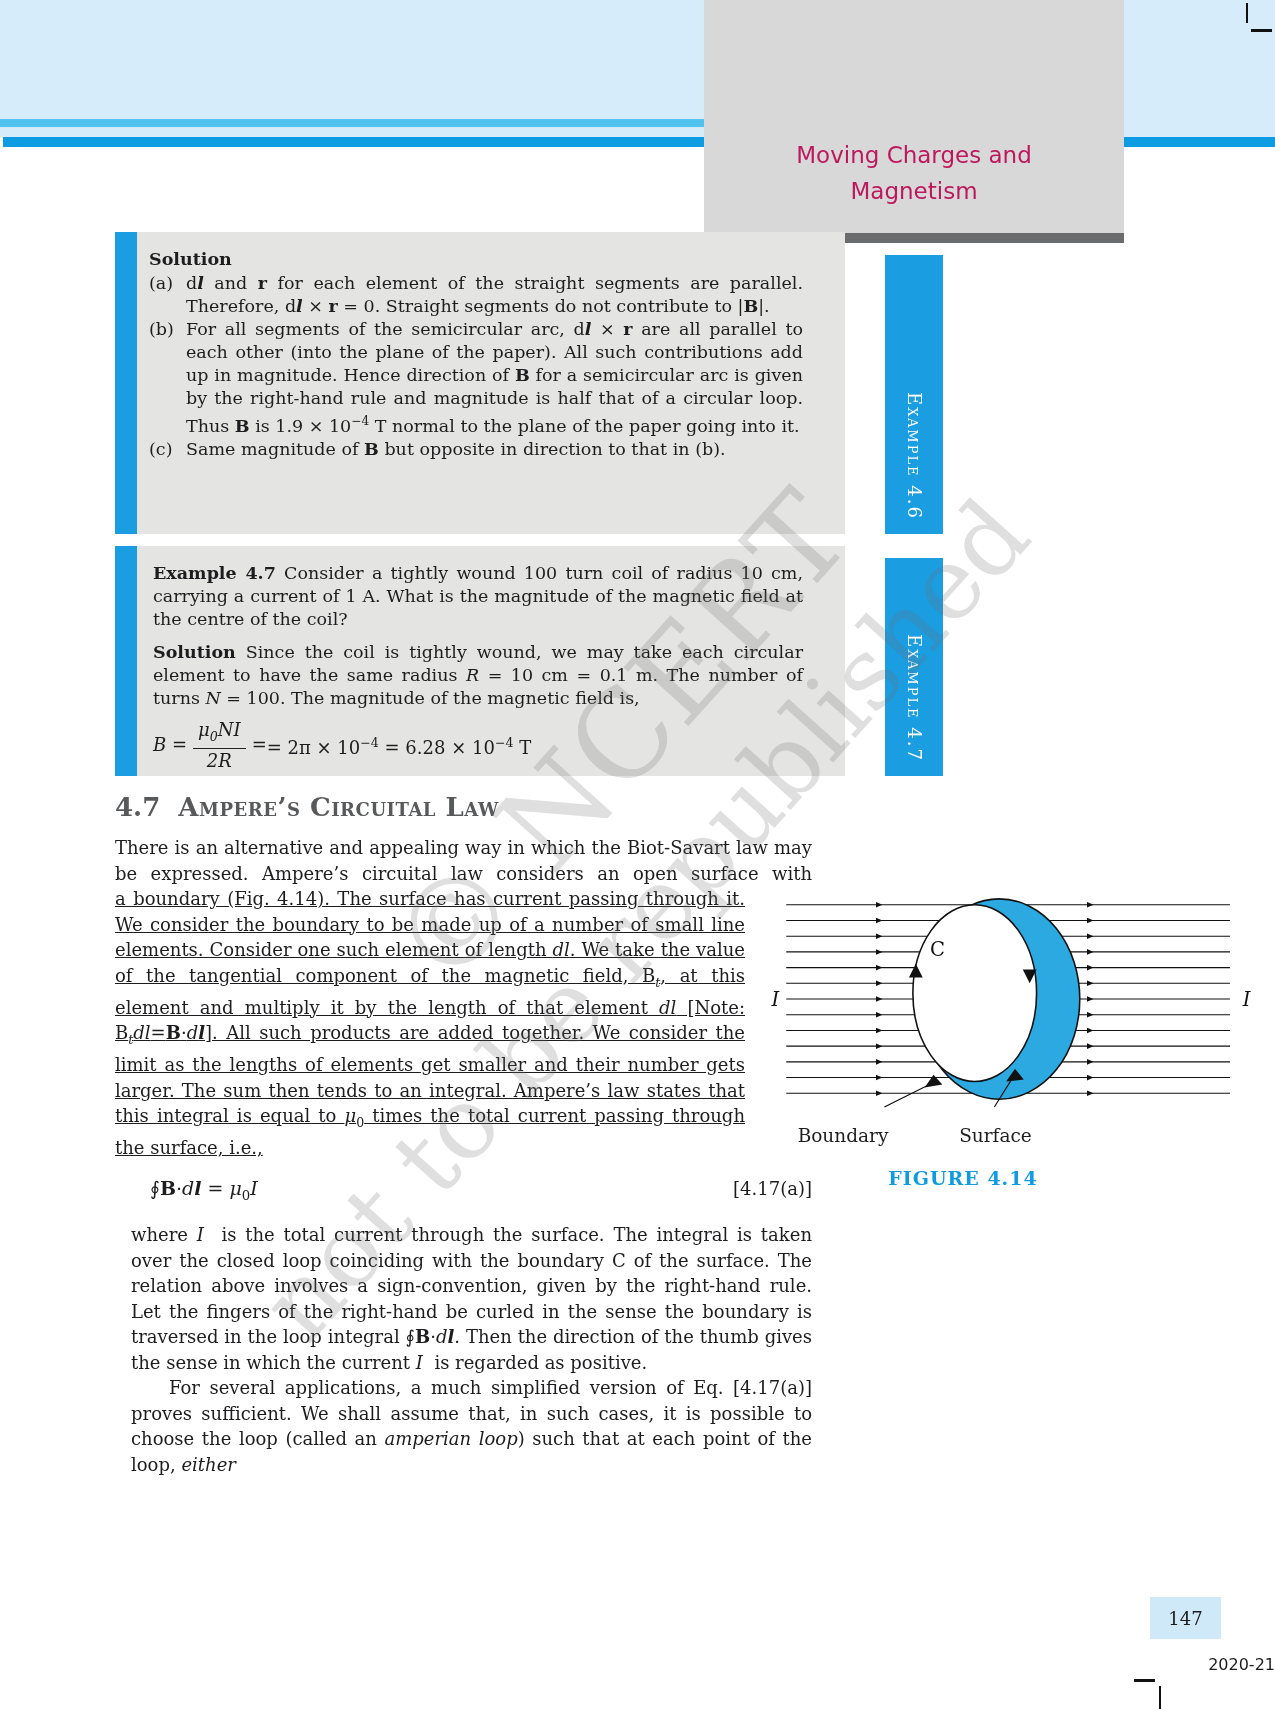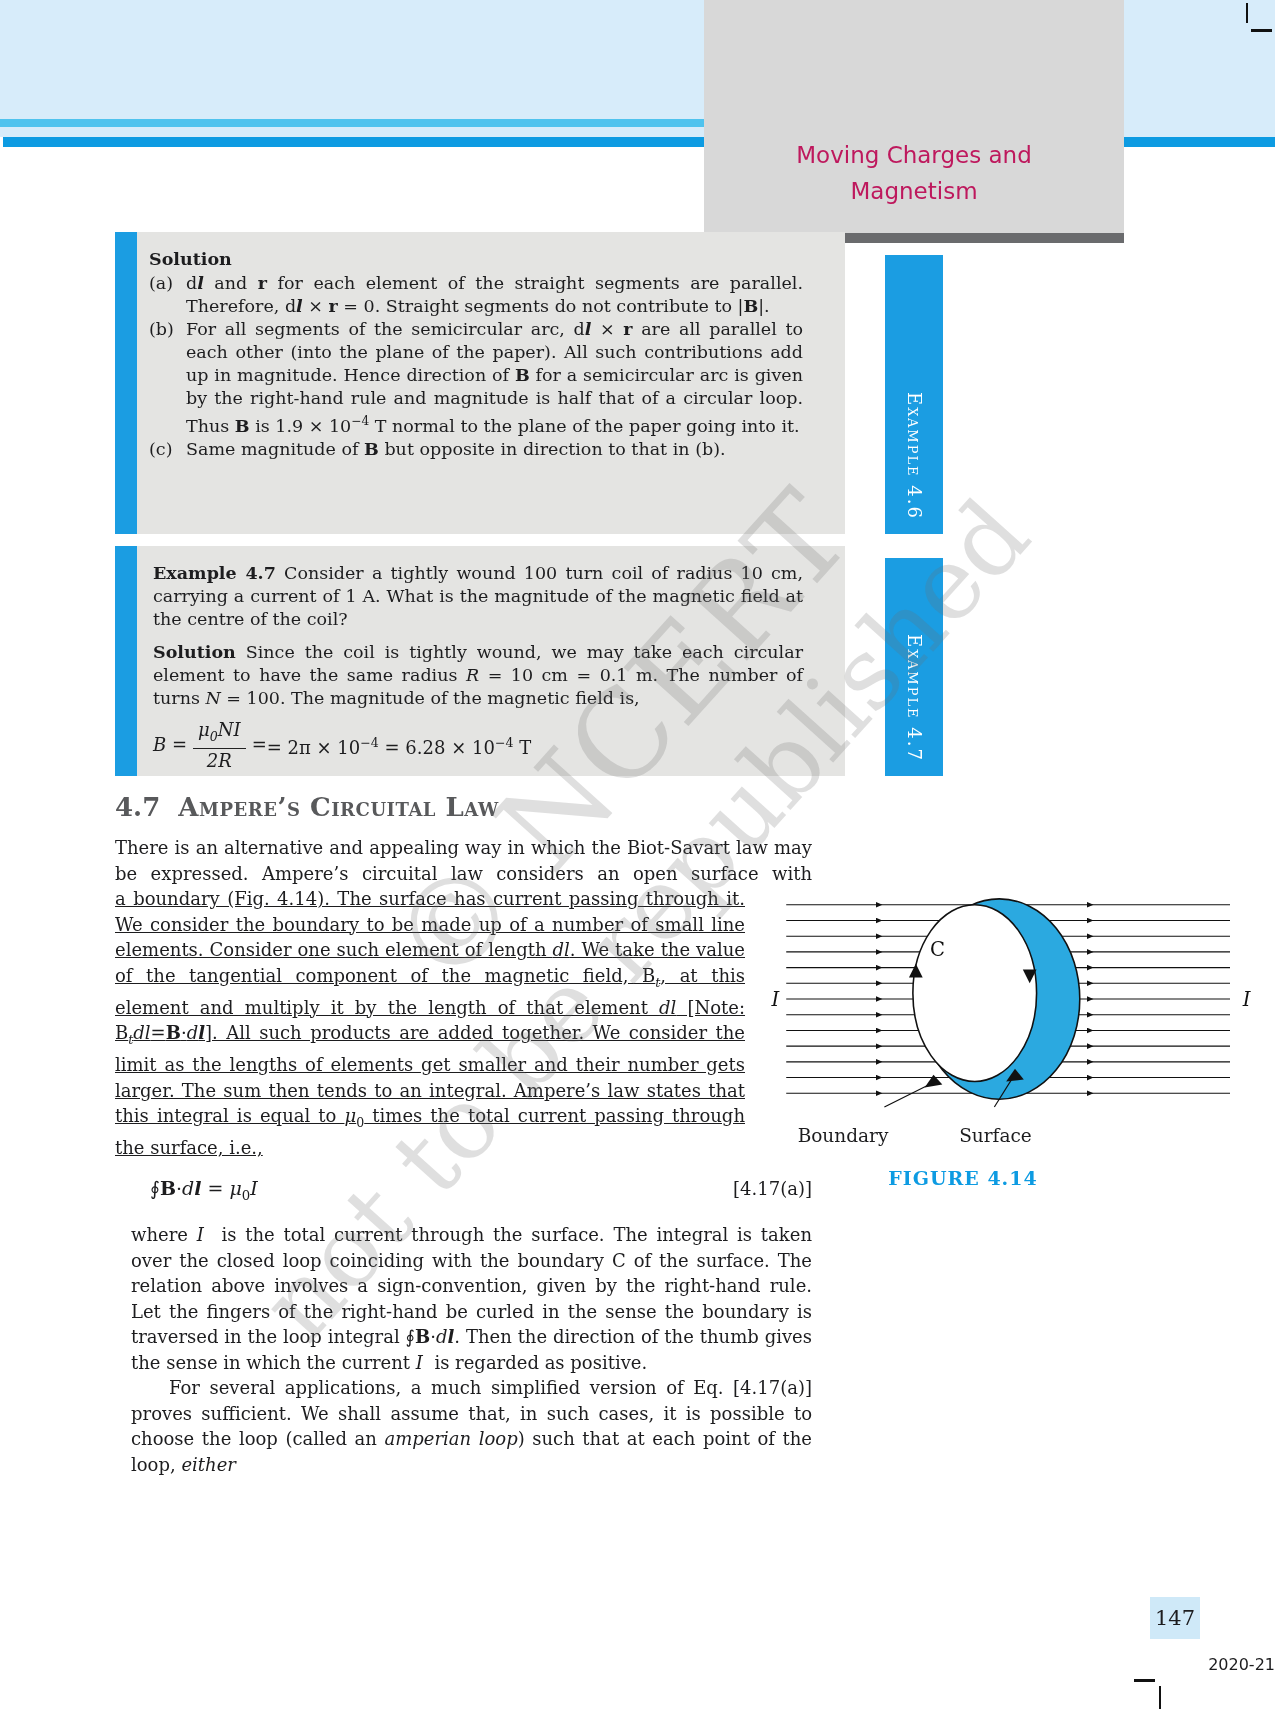--- a/index.html
+++ b/index.html
@@ -76,22 +76,22 @@
 
   
   .figure{position:absolute;left:768px;top:893px;width:492px;}
   .fig-labels{position:relative;margin-top:12px;height:26px;font-size:18.5px;}
   .fig-labels .b{position:absolute;left:0;width:150px;text-align:center;}
   .fig-labels .s{position:absolute;left:150px;width:155px;text-align:center;}
   .fig-caption{margin-top:16px;margin-left:60px;width:270px;text-align:center;
         color:var(--caption_blue);font-weight:bold;font-size:19px;letter-spacing:1px;}
 
   
-  .pagenum{position:absolute;left:1150px;top:1597px;width:50px;height:42px;background:var(--pagenum_bg);
-        display:flex;align-items:center;justify-content:center;font-size:21px;}
+  .pagenum{position:absolute;left:1150px;top:1597px;width:71px;height:42px;background:var(--pagenum_bg);
+        display:flex;align-items:center;justify-content:center;font-size:18px;}
   .yearcode{position:absolute;left:0;top:1655px;width:1275px;text-align:right;
         font-family:"DejaVu Sans",sans-serif;font-size:16px;}
 
   
   .wm{position:absolute;color:rgba(110,110,110,.22);font-family:"DejaVu Serif",serif;
       white-space:nowrap;pointer-events:none;z-index:9;}
   .wm.l1{left:620px;top:740px;font-size:120px;transform:translate(-50%,-50%) rotate(-48deg);}
   .wm.l2{left:645px;top:920px;font-size:100px;transform:translate(-50%,-50%) rotate(-48deg);}
 </style>
 </head>

